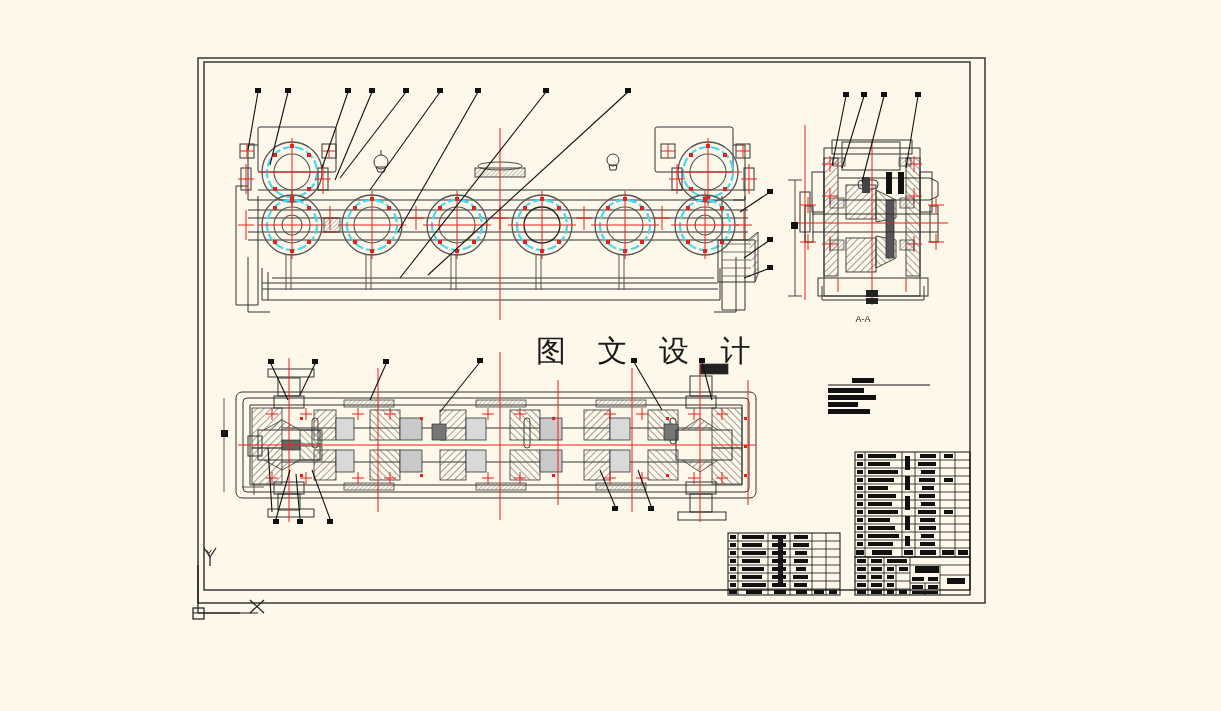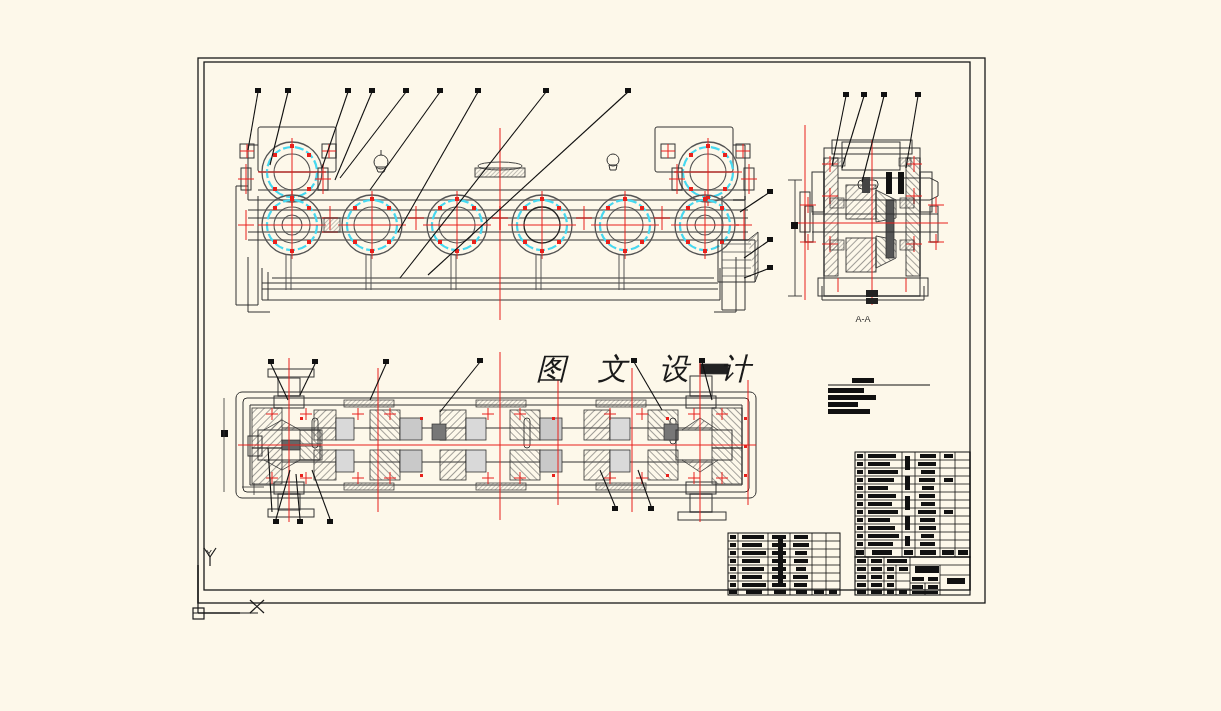--- a/index.html
+++ b/index.html
@@ -841,15 +841,15 @@
         <rect x="912" y="585" width="11" height="4"></rect>
           <rect x="928" y="585" width="10" height="4"></rect>
         <rect x="912" y="591" width="26" height="3"></rect>
 
         <rect x="947" y="578" width="18" height="6"></rect>
       </g>
     </g>
 
   </svg>
 
-  <div class="wm" style="left:536px; top:349px;font-style:italic;">图 文 设 计</div>
+  <div class="wm" style="left:536px; top:331px;">图 文 设 计</div>
 
 </div>
 
 </body></html>

